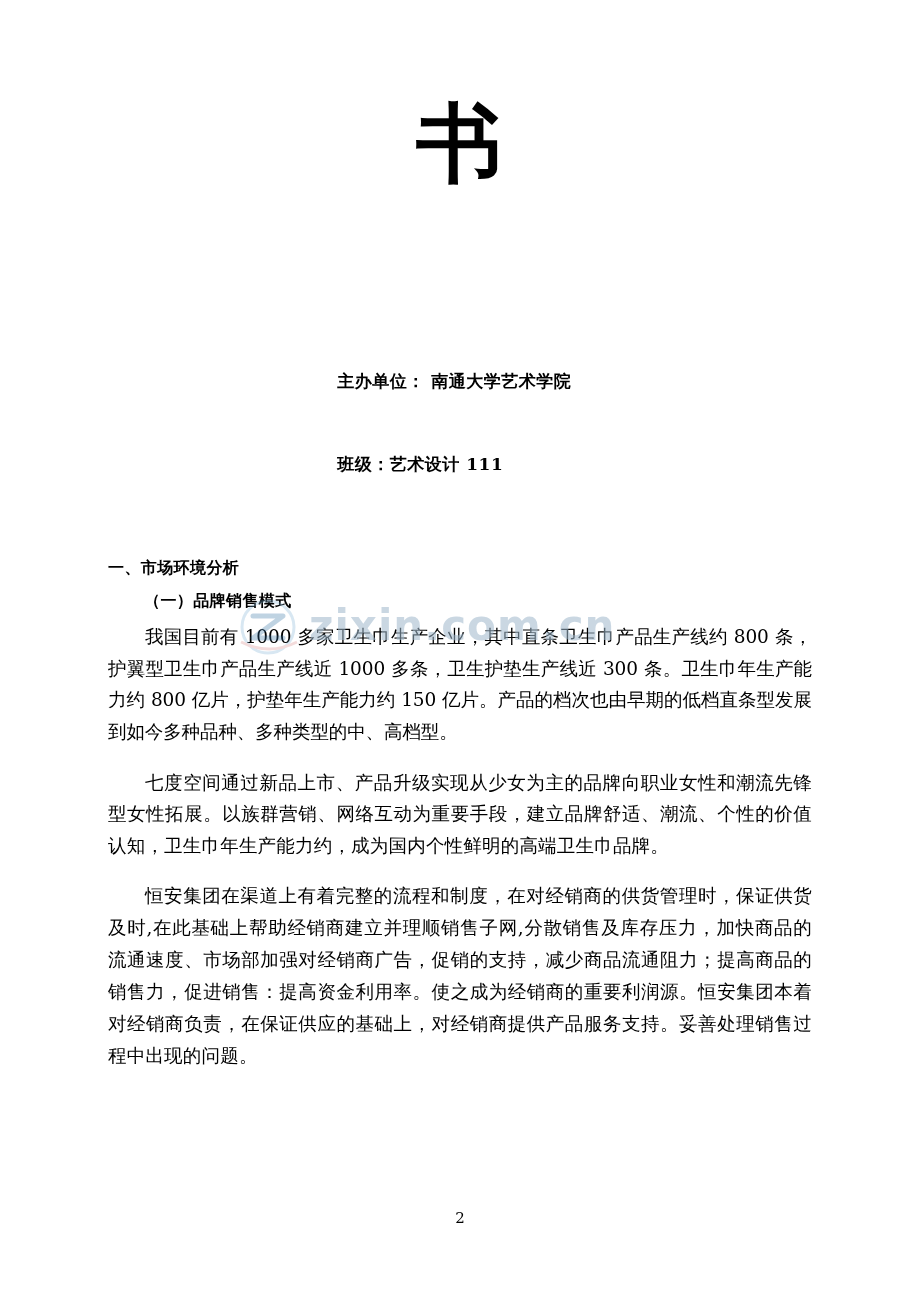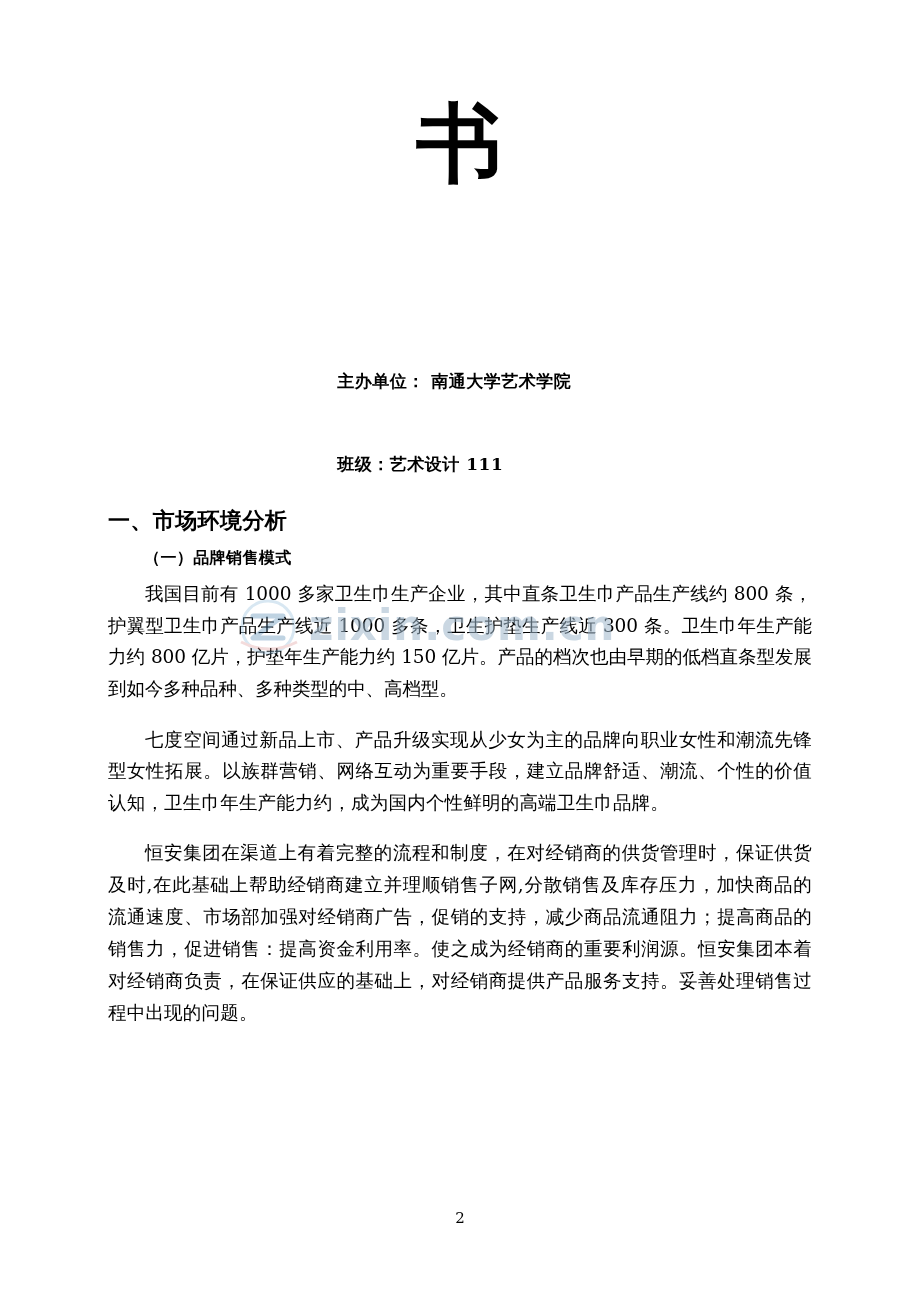--- a/index.html
+++ b/index.html
@@ -53,22 +53,23 @@
     font-size: 17px;
     line-height: 1.62;
     letter-spacing: 0.5px;
   }
   .meta-row {
     white-space: pre;
   }
 
   
   .section-h1 {
+    margin-top: 52px;
     font-weight: bold;
-    font-size: 22px;
+    font-size: 16px;
     letter-spacing: 0.4px;
   }
   .section-h2 {
     margin-top: 12px;
     margin-left: 36px;
     font-weight: bold;
     font-size: 16px;
     letter-spacing: 0.4px;
   }
 

